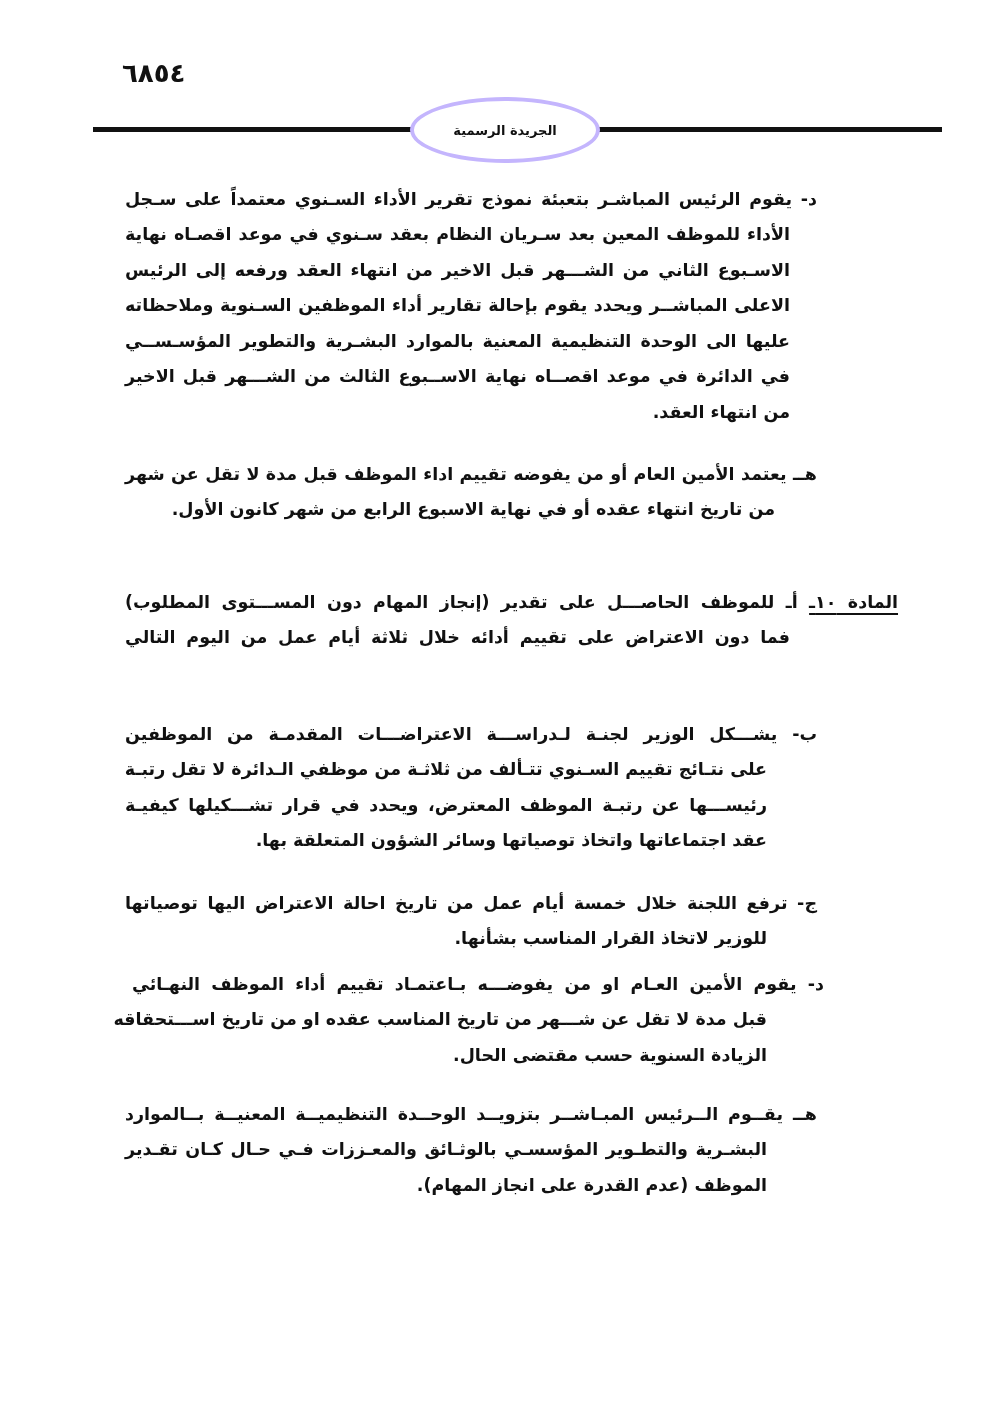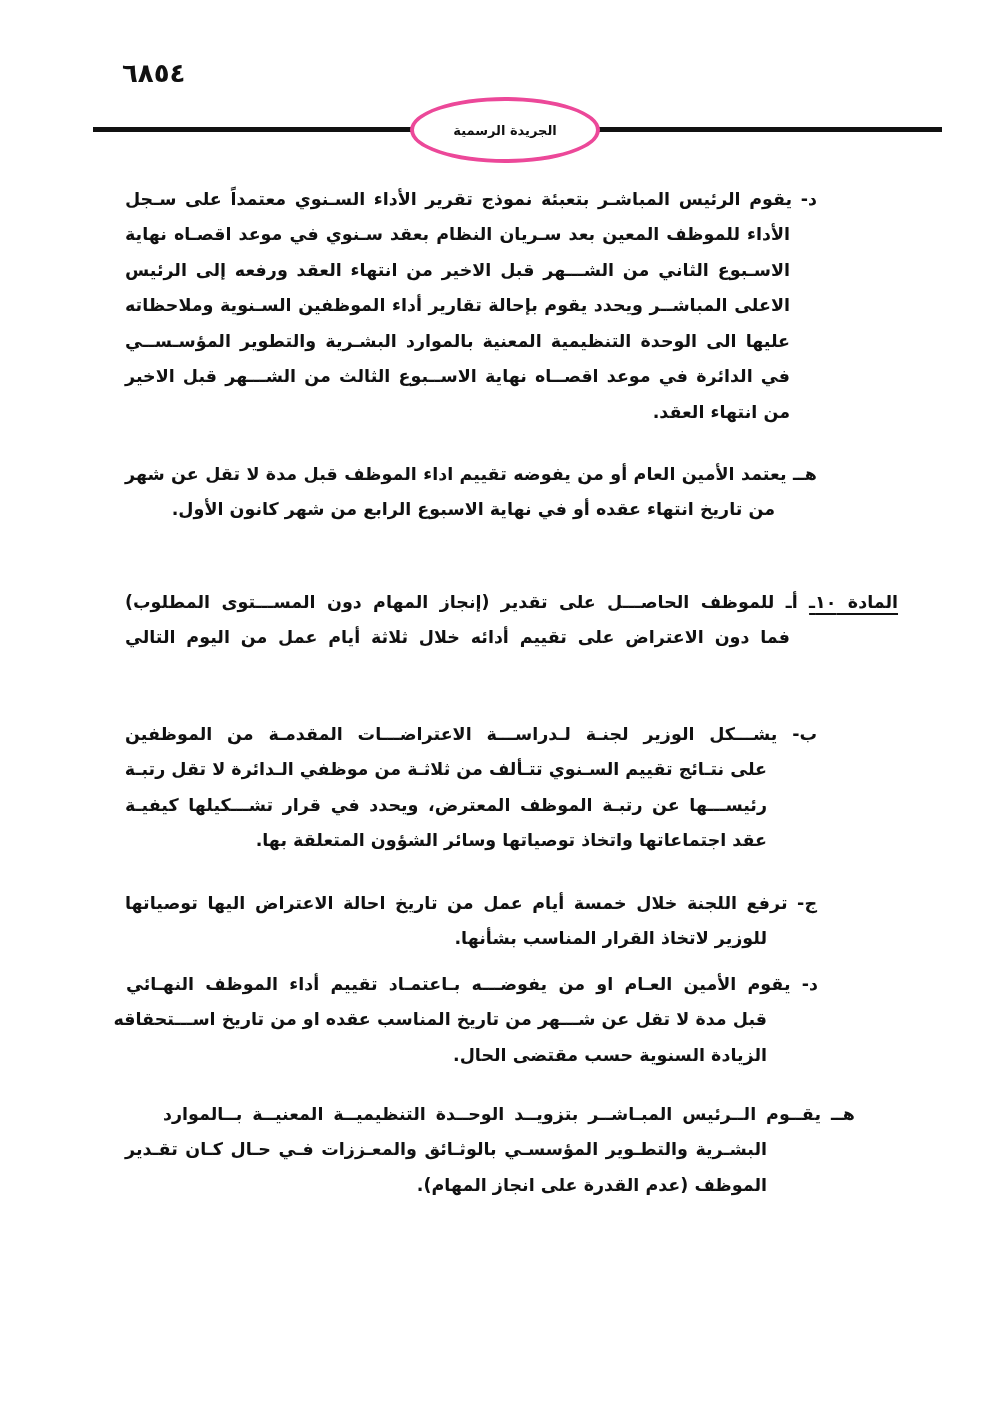--- a/index.html
+++ b/index.html
@@ -4,21 +4,21 @@
 <style>
   html, body { margin: 0; padding: 0; background: #ffffff; }
   body { width: 1000px; height: 1414px; position: relative; overflow: hidden;
          font-family: "DejaVu Sans", "Liberation Sans", sans-serif; color: #111; }
   .page-number { position: absolute; left: 122px; top: 58px; font-size: 26px; font-weight: bold;
                  letter-spacing: 2px; font-family: "DejaVu Sans", sans-serif; }
   .rule { position: absolute; top: 127px; height: 5px; background: #111; }
   .rule.left { left: 93px; width: 320px; }
   .rule.right { left: 598px; width: 344px; }
   .masthead { position: absolute; left: 410px; top: 97px; width: 190px; height: 66px;
-              border: 4px solid #ec4899; border-radius: 50%; box-sizing: border-box;
+              border: 4px solid #c4b5fd; border-radius: 50%; box-sizing: border-box;
               display: flex; align-items: center; justify-content: center; background: #fff; }
   .masthead span { font-size: 13px; font-weight: bold; }
   .para { position: absolute; direction: rtl; text-align: justify; font-weight: bold;
           font-size: 17.5px; line-height: 35.5px; }
   .para .line { display: block; text-align: justify; text-align-last: justify; white-space: nowrap; }
   .para .line.last { text-align-last: right; }
   .article-label { text-decoration: underline; text-decoration-thickness: 2px; text-underline-offset: 5px; }
 </style>
 </head>
 <body>
@@ -68,27 +68,27 @@
   <span class="line last">عقد اجتماعاتها واتخاذ توصياتها وسائر الشؤون المتعلقة بها.</span>
 </div>
 
 <div class="para" style="left:125px; top:886px; width:692px;">
   <span class="line">ج- ترفع اللجنة خلال خمسة أيام عمل من تاريخ احالة الاعتراض اليها توصياتها</span>
 </div>
 <div class="para" style="left:125px; top:921px; width:642px;">
   <span class="line last">للوزير لاتخاذ القرار المناسب بشأنها.</span>
 </div>
 
-<div class="para" style="left:126px; top:967px; width:692px;">
+<div class="para" style="left:132px; top:967px; width:692px;">
   <span class="line">د-  يقوم الأمين العـام او من يفوضـــه بـاعتمـاد تقييم أداء الموظف النهـائي</span>
 </div>
 <div class="para" style="left:125px; top:1002px; width:642px;">
   <span class="line">قبل مدة لا تقل عن شـــهر من تاريخ المناسب عقده او من تاريخ اســـتحقاقه</span>
   <span class="line last">الزيادة السنوية حسب مقتضى الحال.</span>
 </div>
 
-<div class="para" style="left:125px; top:1097px; width:692px;margin-left:38px;">
+<div class="para" style="left:125px; top:1097px; width:692px;">
   <span class="line">هــ  يقــوم الــرئيس المبـاشــر بتزويــد الوحــدة التنظيميــة المعنيــة بــالموارد</span>
 </div>
 <div class="para" style="left:125px; top:1132px; width:642px;">
   <span class="line">البشـرية والتطـوير المؤسسـي بالوثـائق والمعـززات فـي حـال كـان تقـدير</span>
   <span class="line last">الموظف (عدم القدرة على انجاز المهام).</span>
 </div>
 
 </body></html>

